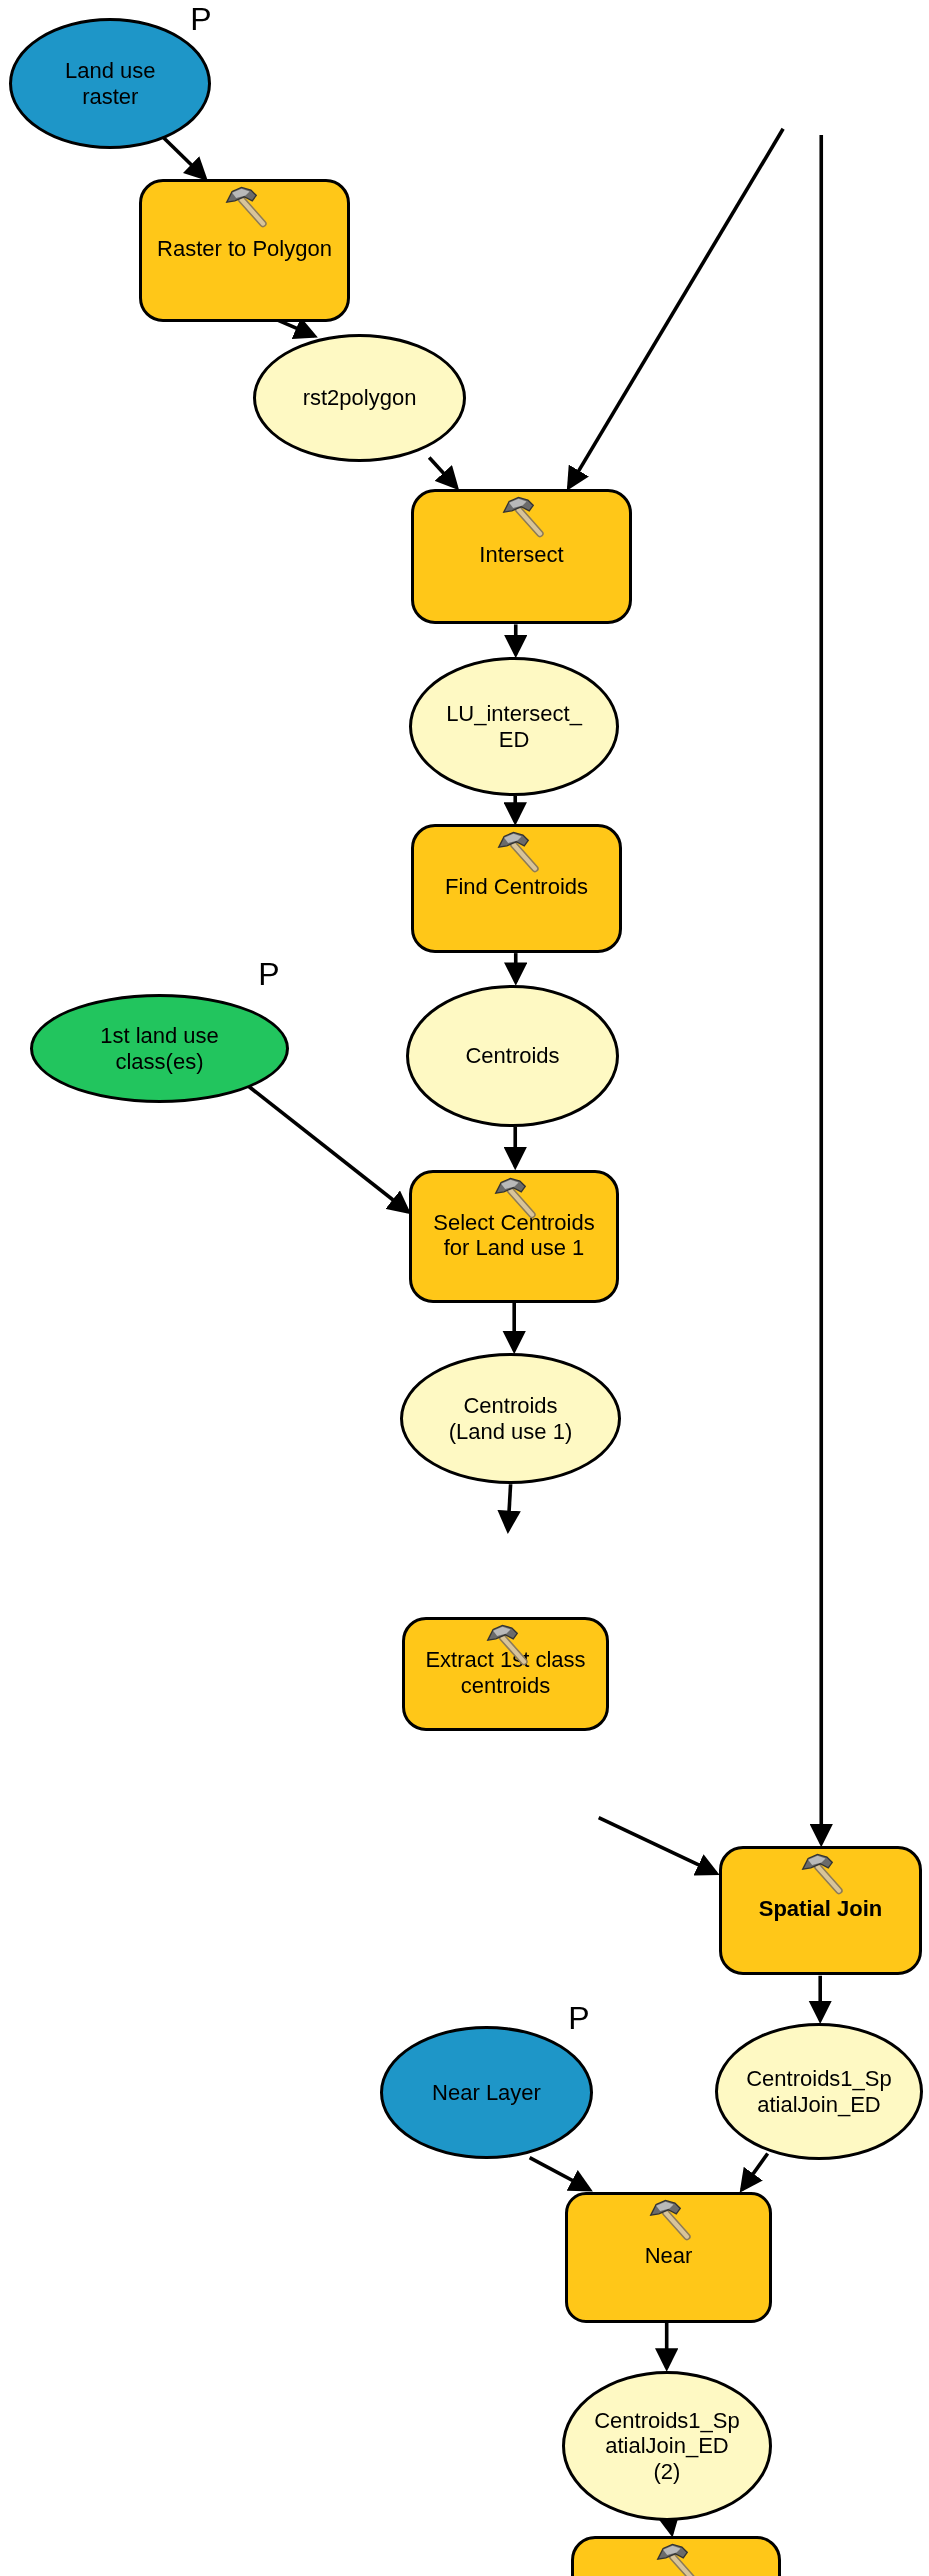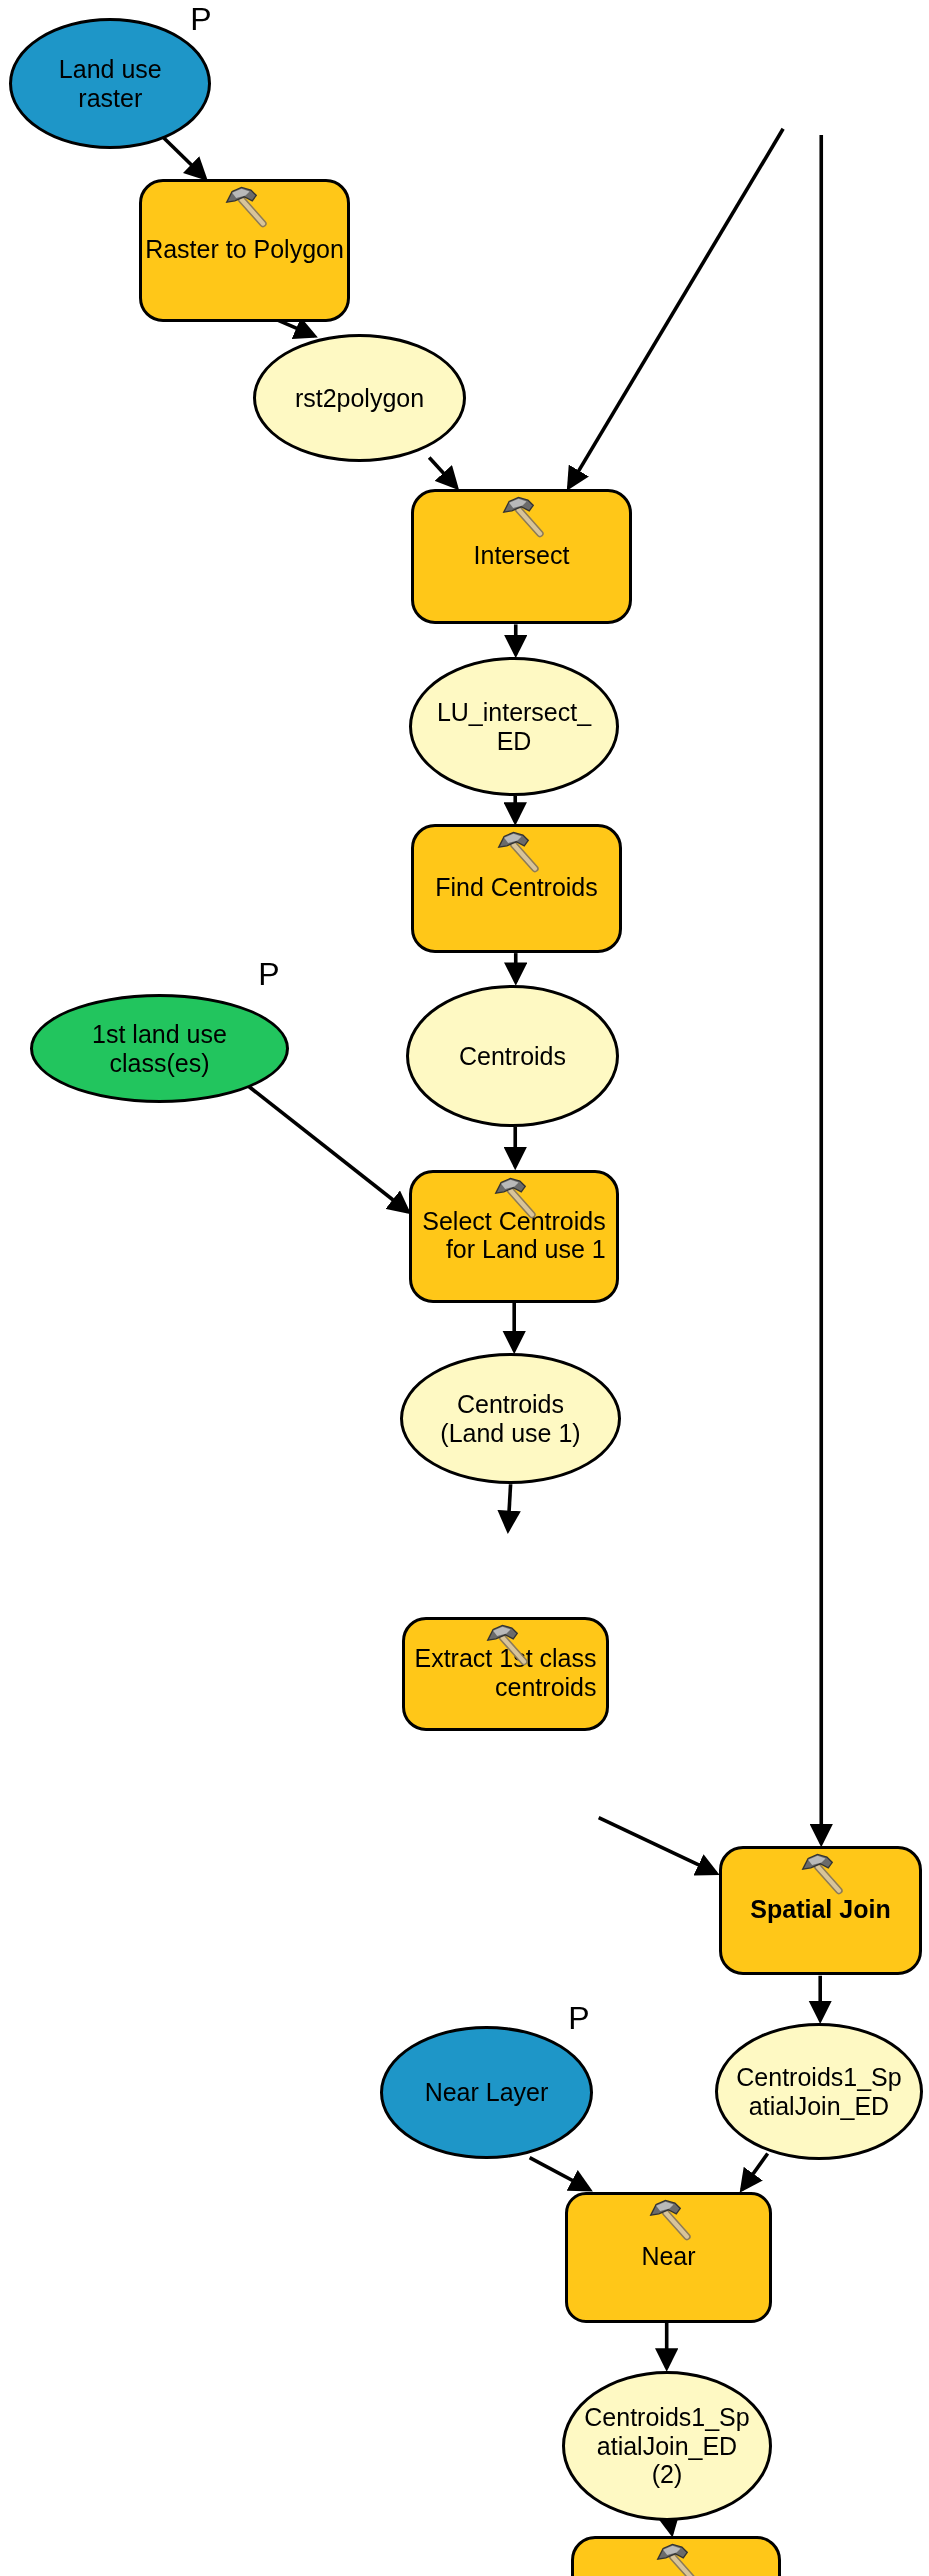--- a/index.html
+++ b/index.html
@@ -18,30 +18,29 @@
   }
   .node {
     position: absolute;
     box-sizing: border-box;
     border: 3.1px solid #000000;
     display: flex;
     align-items: center;
     justify-content: center;
     text-align: center;
     color: #000000;
-    font-size: 25px;
+    font-size: 22px;
     line-height: 1.14;
     white-space: pre-line;
   }
   .ellipse { border-radius: 50%; }
   .tool {
     border-radius: 24px;
     padding-top: 33px;
     padding-bottom: 36px;
-    text-align: right;
   }
   .input-blue  { background: #1e96c8; }
   .input-cyan  { background: #22c55e; }
   .derived-green { background: #fef9c3; }
   .tool-yellow { background: #ffc718; }
   .hammer {
     position: absolute;
     top: 4.1px;
     left: 50%;
     transform: translateX(-46%);

